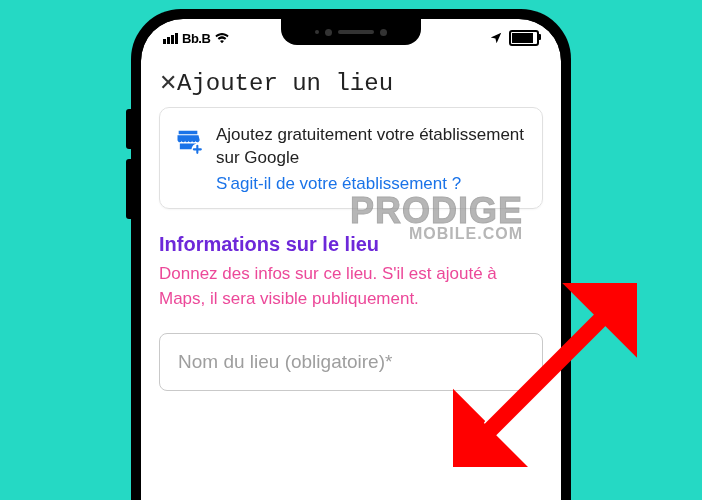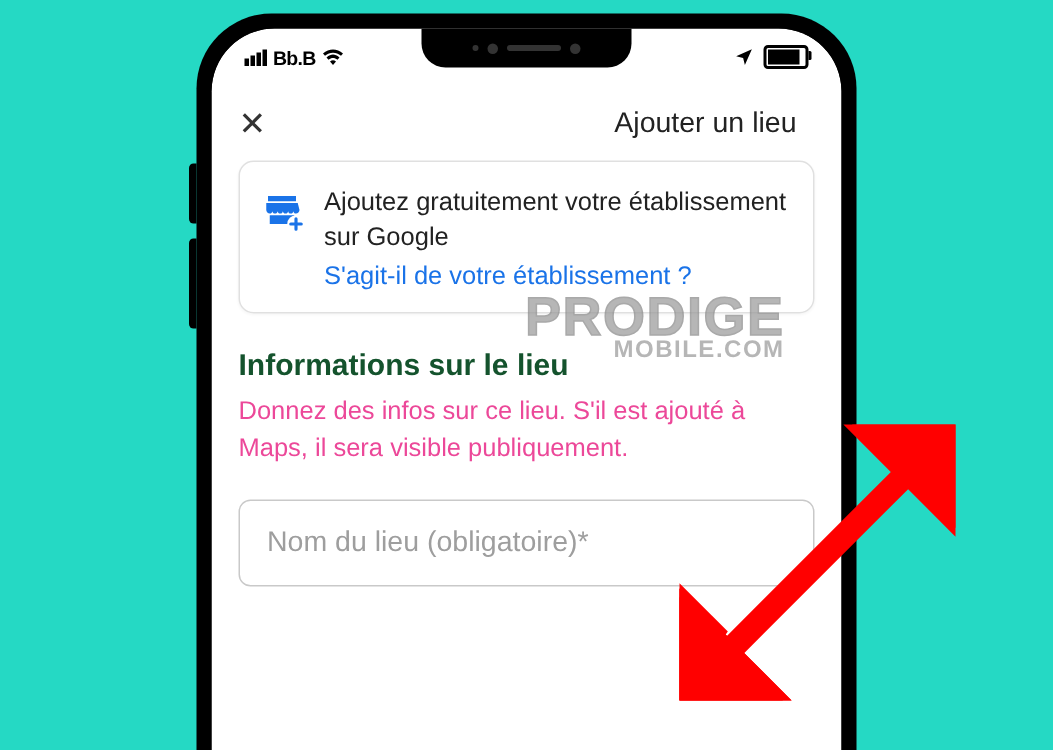--- a/index.html
+++ b/index.html
@@ -90,35 +90,36 @@
   .battery-fill { position:absolute; left:1px; top:1px; bottom:1px; width:80%; background:#000;}
   
   .content { padding: 6px 18px 0 18px; }
   .titlebar { display:flex; align-items:center; height:48px; }
   .close-x {
     width:30px; text-align:left;
     font-size:22px; color:#333; cursor:pointer;
     font-weight:300;
   }
   .pagetitle {
-    flex:1; text-align:right;
-    font-size:19px; color:#222;
+    flex:1; text-align:left;
+    font-size:24px; color:#222;
     transform: translateX(-12px);
+    font-family: Liberation Mono, monospace;
   }
   .card {
     border:1px solid #e0e0e0;
     border-radius:10px;
     padding:16px 14px 14px 14px;
     box-shadow: 0 1px 2px rgba(0,0,0,0.04);
   }
   .card-top { display:flex; gap:14px; align-items:flex-start; }
   .store-icon { width:28px; flex:0 0 28px; margin-top:2px;}
   .card-text { font-size:17px; color:#222; line-height:1.35; }
   .card-link { font-size:17px; color:#1a73e8; margin-top:4px; padding-left:42px; cursor:pointer;}
-  .section-title { font-size:20px; font-weight:600; color:#14532d; margin-top:24px; }
+  .section-title { font-size:20px; font-weight:600; color:#6d28d9; margin-top:24px; }
   .section-desc  { font-size:17px; color:#ec4899; line-height:1.45; margin-top:6px; }
   .input-box {
     border:1px solid #c9c9c9;
     border-radius:8px;
     margin-top:22px;
     height:56px;
     display:flex;
     align-items:center;
     padding:0 16px;
     font-size:19px;

